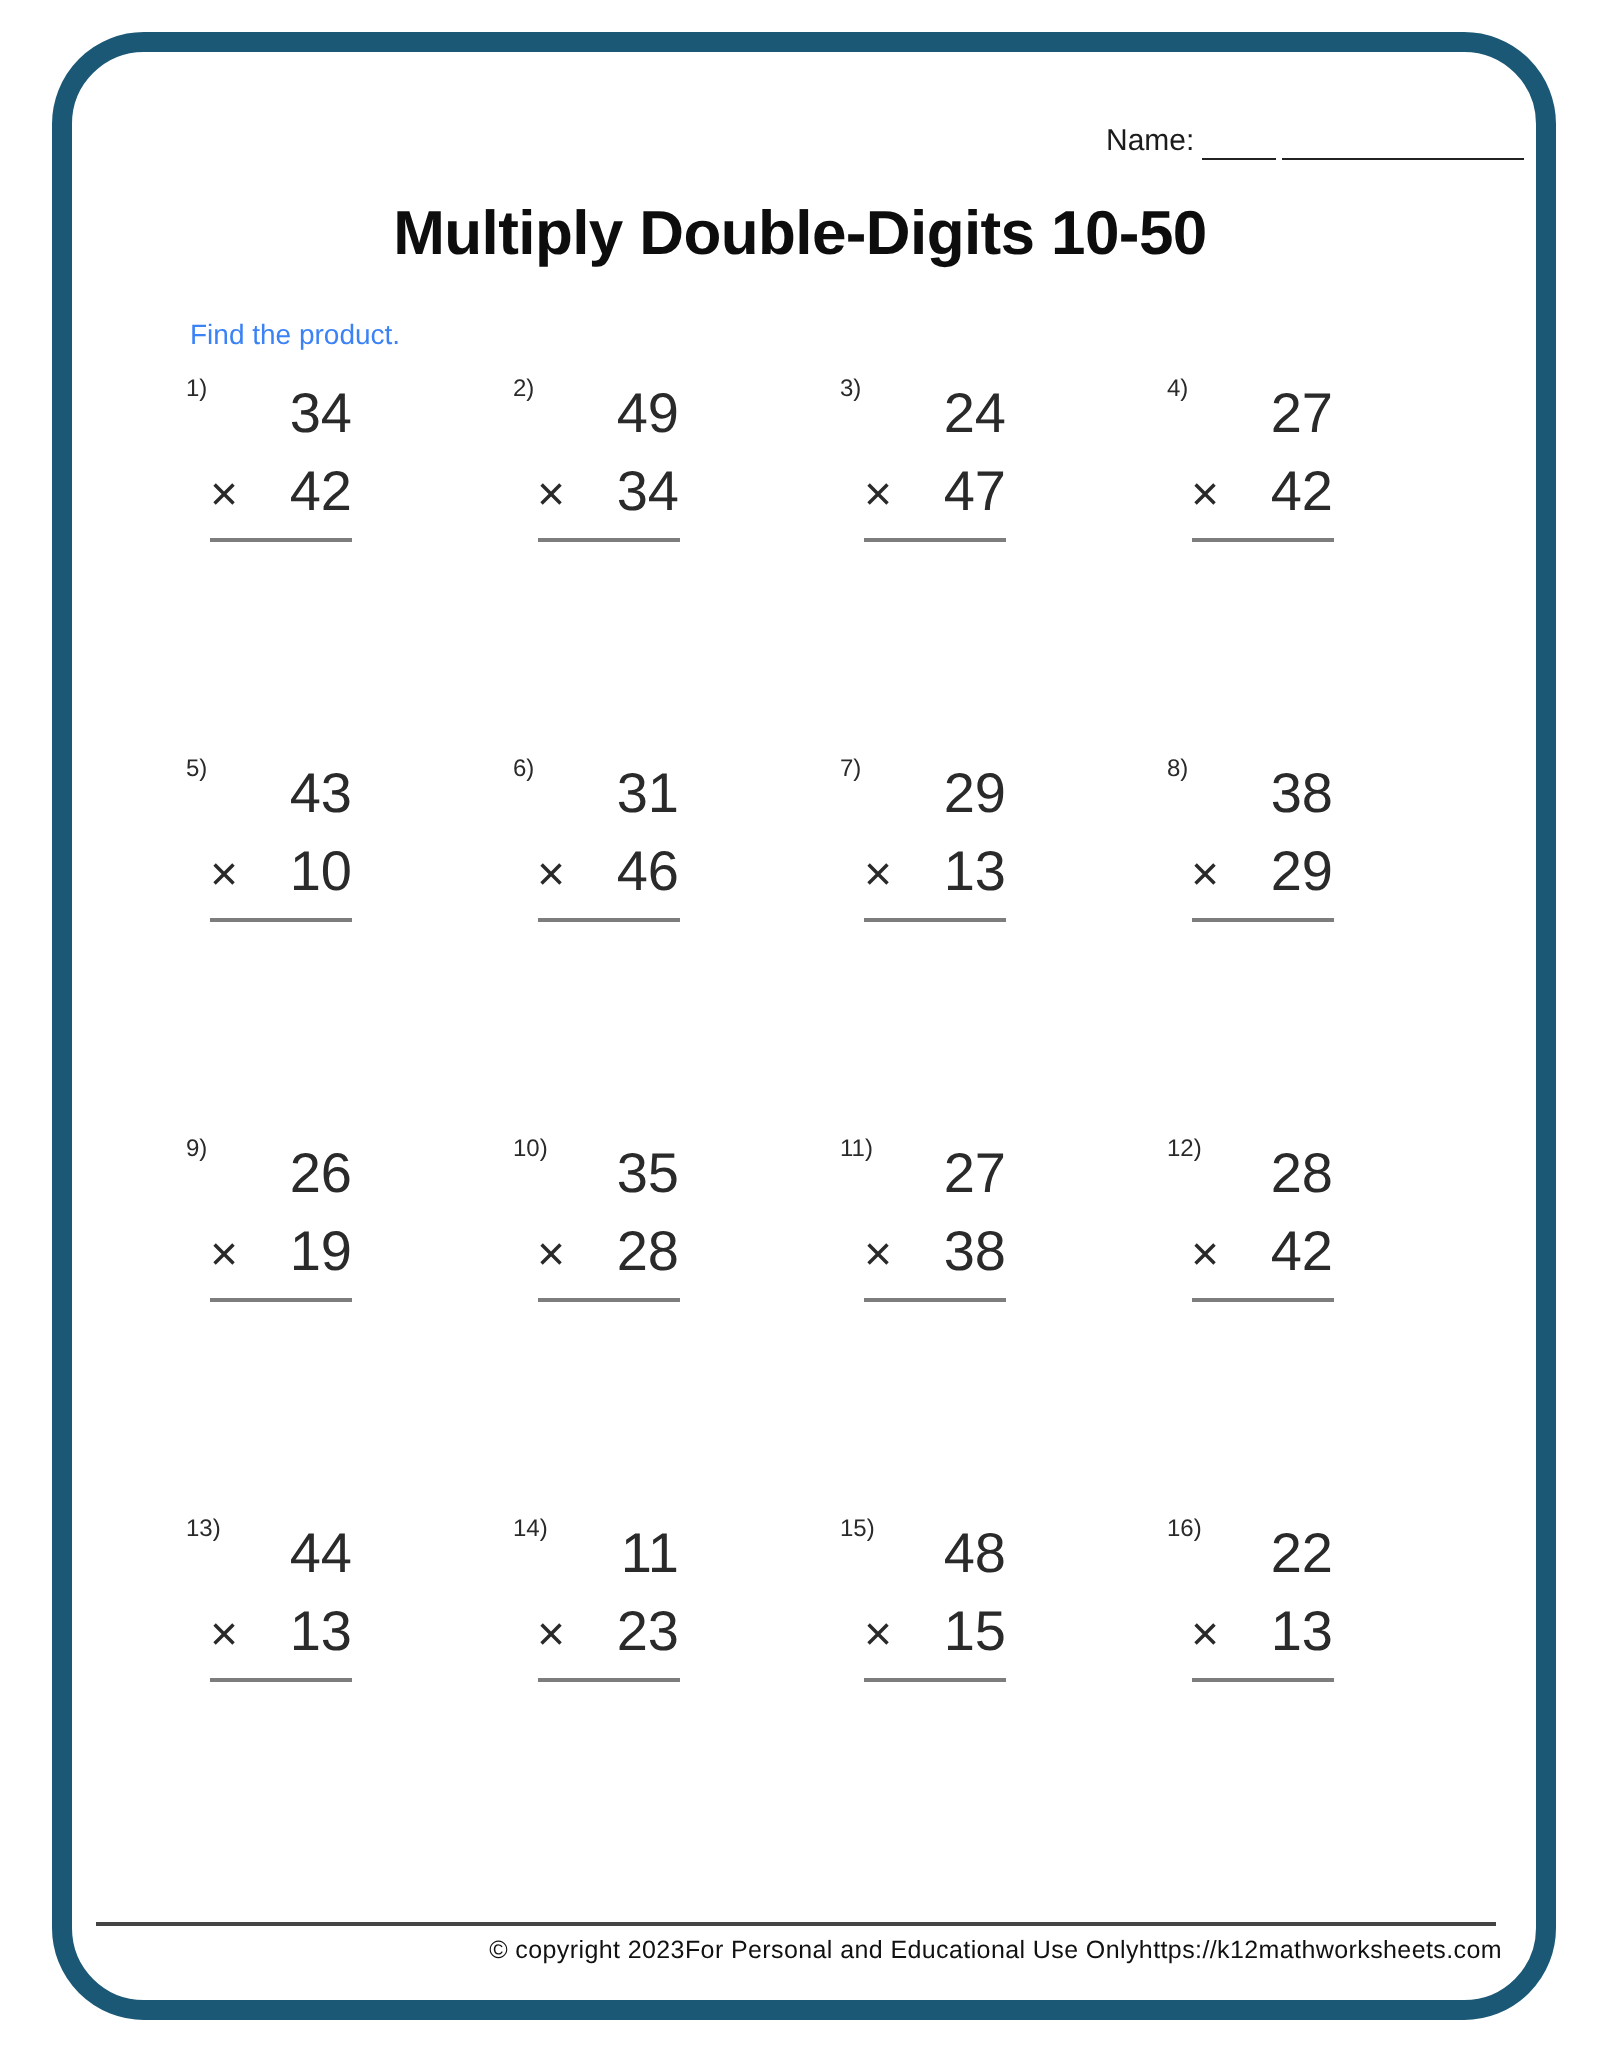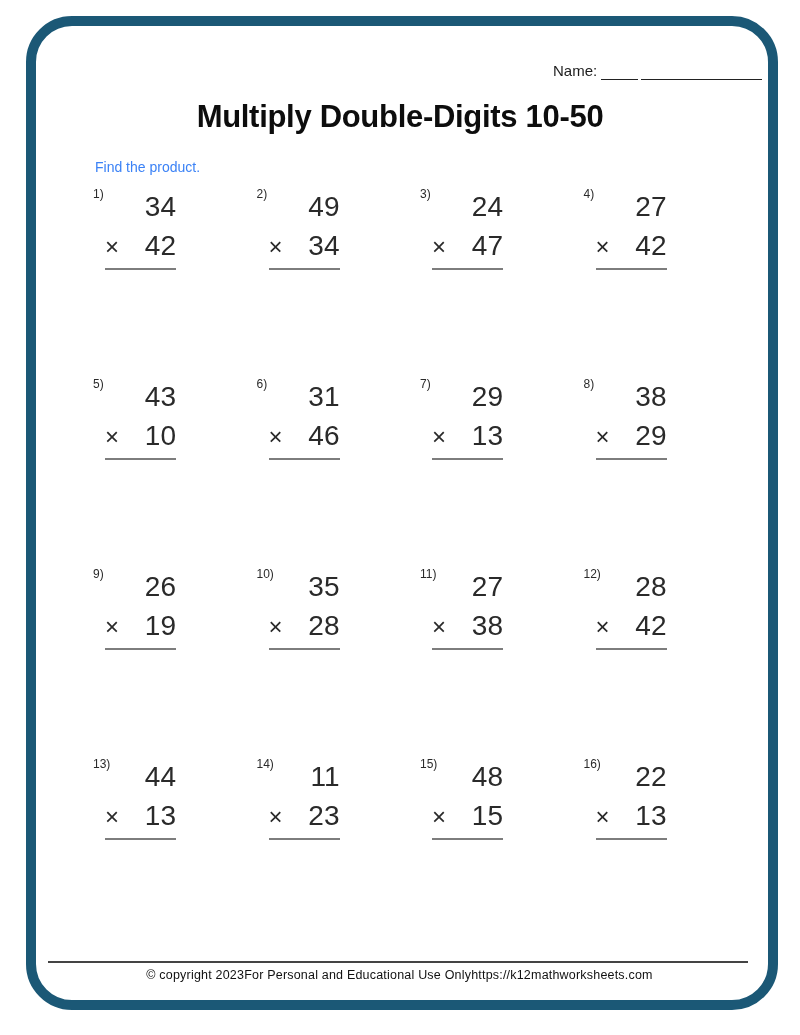--- a/index.html
+++ b/index.html
@@ -116,21 +116,21 @@
     width: 700px;
     border-top: 2px solid #444444;
     height: 0;
   }
   .footer-row {
     position: absolute;
     left: 48px;
     top: 968px;
     width: 703px;
     display: flex;
-    justify-content: center;
+    justify-content: flex-end;
     font-size: 12.5px;
     color: #111111;
     letter-spacing: 0.2px;
   }
 </style>
 </head>
 <body>
 
 <div id="page">
   <div class="frame"></div>

